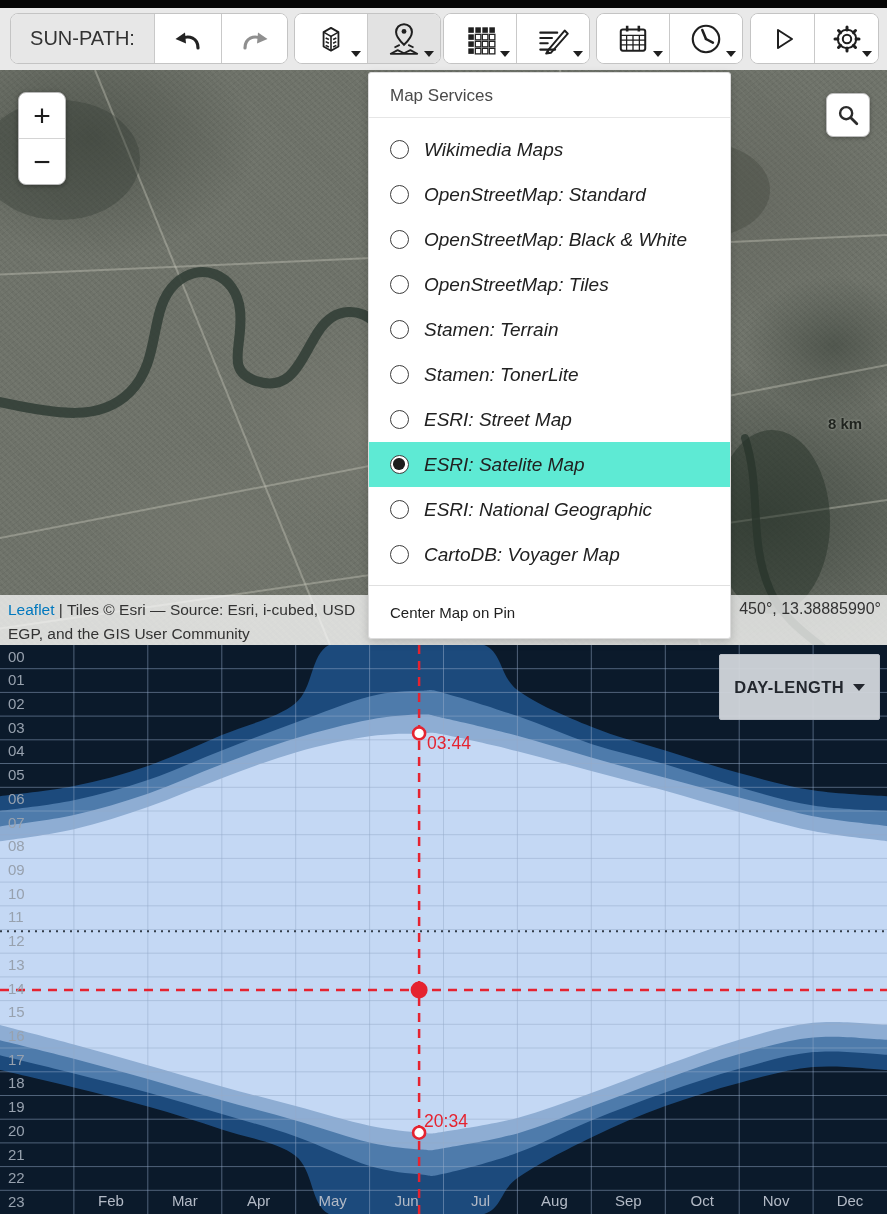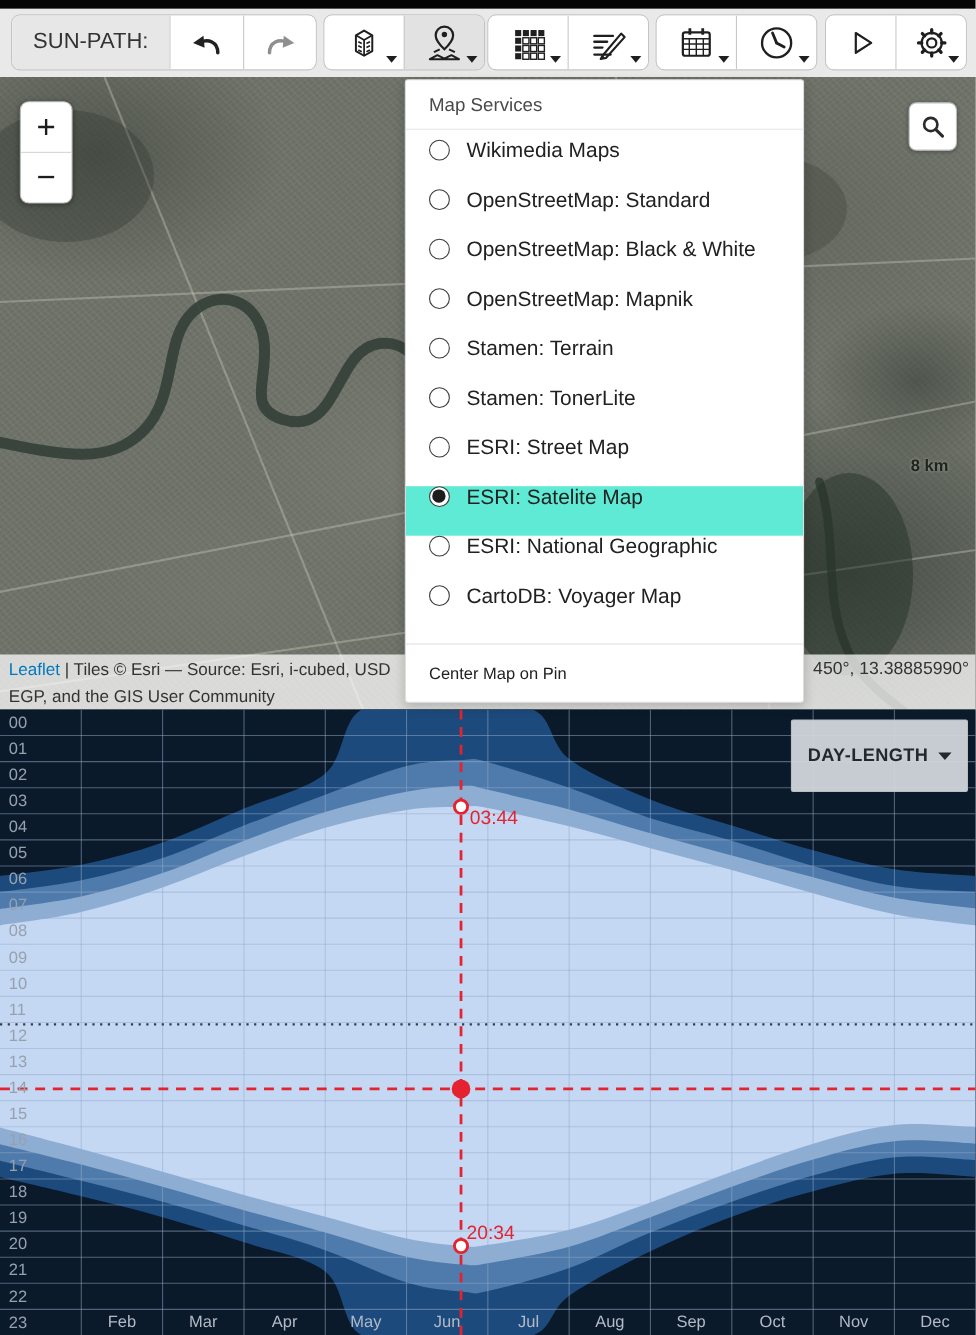--- a/index.html
+++ b/index.html
@@ -53,21 +53,21 @@
   #attr-left{position:absolute;left:8px;top:3px;width:362px;font-size:15.5px;color:#333;line-height:24px;}
   #attr-left .line{white-space:nowrap;overflow:hidden;}
   .leaflet-link{color:#0078be;text-decoration:none;}
   #attr-coords{position:absolute;right:6px;top:5px;font-size:16px;color:#333;}
 
   
   #dropdown{position:absolute;left:368px;top:72px;width:363px;background:#fff;z-index:60;
     border:1px solid #dcdcdc;border-radius:3px;box-shadow:0 3px 10px rgba(0,0,0,.18);box-sizing:border-box;}
   #dropdown-header{padding:13px 21px 11px;font-size:17px;color:#4a4a4a;border-bottom:1px solid #e6e6e6;}
   #dropdown-options{padding:9px 0 8px;}
-  .dd-option{height:45px;display:flex;padding-left:21px;gap:15px;cursor:pointer;}
+  .dd-option{height:45px;display:flex;align-items:center;padding-left:21px;gap:15px;cursor:pointer;font-style:italic;}
   .dd-option.selected{background:#5eead4;}
   .radio{width:19px;height:19px;border:1.6px solid #3c3c3c;border-radius:50%;background:#fff;
     box-sizing:border-box;position:relative;flex:0 0 auto;}
   .radio.checked::after{content:"";position:absolute;left:2px;top:2px;width:11.5px;height:11.5px;
     border-radius:50%;background:#1d1d1d;}
   .dd-option .opt-label{font-size:19px;color:#212121;}
   #dropdown-divider{border-top:1px solid #e0e0e0;}
   #dropdown-footer{height:52px;display:flex;align-items:center;padding-left:21px;
     font-size:15px;color:#212121;cursor:pointer;}
 
@@ -406,21 +406,21 @@
         <div class="dd-option">
           <span class="radio"></span>
           <span class="opt-label">OpenStreetMap: Standard</span>
         </div>
         <div class="dd-option">
           <span class="radio"></span>
           <span class="opt-label">OpenStreetMap: Black &amp; White</span>
         </div>
         <div class="dd-option">
           <span class="radio"></span>
-          <span class="opt-label">OpenStreetMap: Mapnik</span>
+          <span class="opt-label">OpenStreetMap: Tiles</span>
         </div>
         <div class="dd-option">
           <span class="radio"></span>
           <span class="opt-label">Stamen: Terrain</span>
         </div>
         <div class="dd-option">
           <span class="radio"></span>
           <span class="opt-label">Stamen: TonerLite</span>
         </div>
         <div class="dd-option">

